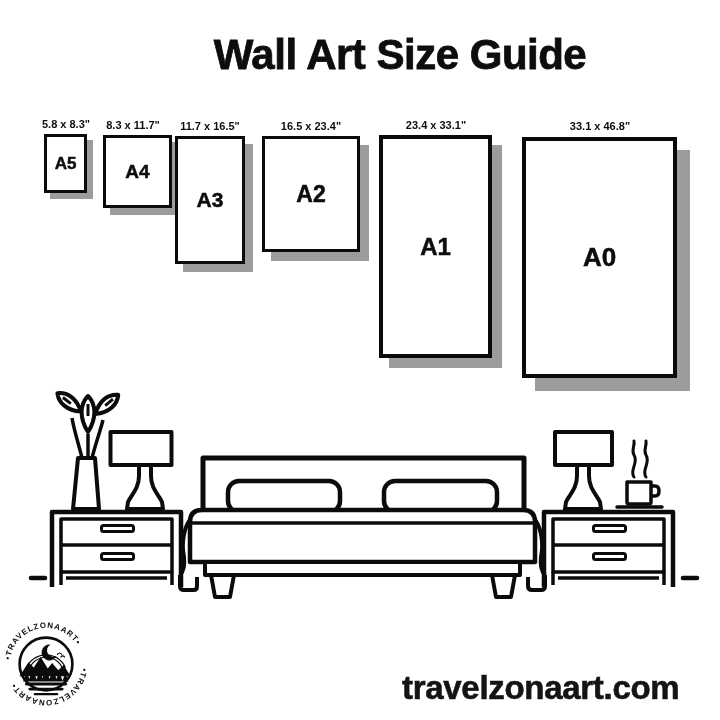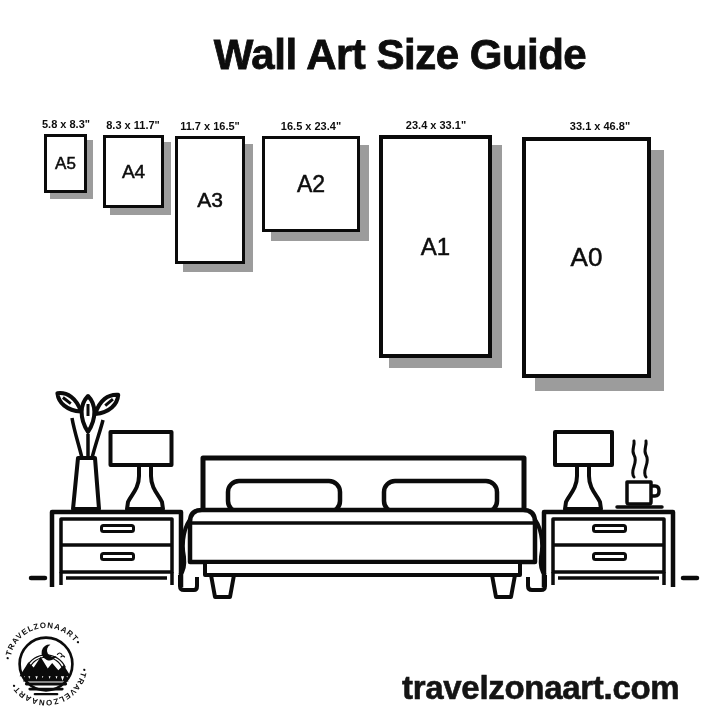--- a/index.html
+++ b/index.html
@@ -17,21 +17,21 @@
   .dim-label{
     position:absolute;transform:translateX(-50%);white-space:nowrap;
     font-size:11px;font-weight:700;color:#0d0d0d;letter-spacing:0px;
   }
   .paper-box{
     position:absolute;background:#ffffff;border:3px solid #0a0a0a;
     box-sizing:border-box;display:flex;align-items:center;justify-content:center;
     box-shadow:var(--sh,8px) var(--sh,8px) 0 0 #9c9c9c;
   }
   .paper-name{
-    font-weight:400;color:#0d0d0d;-webkit-text-stroke:0.5px #0d0d0d;letter-spacing:0;
+    font-weight:700;color:#0d0d0d;-webkit-text-stroke:0.5px #0d0d0d;letter-spacing:0;
   }
   .scene{position:absolute;left:0;top:390px;width:720px;height:215px;}
   .scene path,.scene rect,.scene line{stroke:#0b0b0b;}
   .logo{position:absolute;left:2px;top:618px;width:88px;height:92px;}
   .logo-arc-text{font-family:"Liberation Sans",sans-serif;font-weight:700;font-size:9px;letter-spacing:1.1px;fill:#0b0b0b;}
   .website{
     position:absolute;left:402px;top:669px;white-space:nowrap;
     font-size:33px;font-weight:700;color:#141414;-webkit-text-stroke:0.6px #141414;
     letter-spacing:-0.3px;
   }
@@ -45,49 +45,49 @@
 
   <div class="paper-item">
     <div class="dim-label" style="left:66px;top:118px">5.8 x 8.3"</div>
     <div class="paper-box" style="left:44px;top:134px;width:43px;height:59px;--sh:6px">
       <span class="paper-name" style="font-size:17px">A5</span>
     </div>
   </div>
 
   <div class="paper-item">
     <div class="dim-label" style="left:133px;top:119px">8.3 x 11.7"</div>
-    <div class="paper-box" style="left:103px;top:135px;width:61px;height:73px;--sh:7px">
+    <div class="paper-box" style="left:103px;top:135px;width:69px;height:73px;--sh:7px">
       <span class="paper-name" style="font-size:19px">A4</span>
     </div>
   </div>
 
   <div class="paper-item">
     <div class="dim-label" style="left:210px;top:120px">11.7 x 16.5"</div>
     <div class="paper-box" style="left:175px;top:136px;width:70px;height:128px;--sh:8px">
       <span class="paper-name" style="font-size:21px">A3</span>
     </div>
   </div>
 
   <div class="paper-item">
     <div class="dim-label" style="left:311px;top:120px">16.5 x 23.4"</div>
-    <div class="paper-box" style="left:262px;top:136px;width:98px;height:96px;--sh:9px">
+    <div class="paper-box" style="left:262px;top:136px;width:98px;height:116px;--sh:9px">
       <span class="paper-name" style="font-size:23px">A2</span>
     </div>
   </div>
 
   <div class="paper-item">
     <div class="dim-label" style="left:436px;top:119px">23.4 x 33.1"</div>
     <div class="paper-box" style="left:379px;top:135px;width:113px;height:223px;border-width:4px;--sh:10px">
       <span class="paper-name" style="font-size:24px">A1</span>
     </div>
   </div>
 
   <div class="paper-item">
     <div class="dim-label" style="left:600px;top:120px">33.1 x 46.8"</div>
-    <div class="paper-box" style="left:522px;top:137px;width:129px;height:241px;border-width:4px;--sh:13px">
+    <div class="paper-box" style="left:522px;top:137px;width:155px;height:241px;border-width:4px;--sh:13px">
       <span class="paper-name" style="font-size:26px">A0</span>
     </div>
   </div>
 
 </div>
 
 <svg class="scene" viewBox="0 0 720 215" fill="none" stroke-linejoin="round">
 
   <g>
     <rect x="203" y="68" width="321" height="54" stroke-width="5" fill="#fff"></rect>

